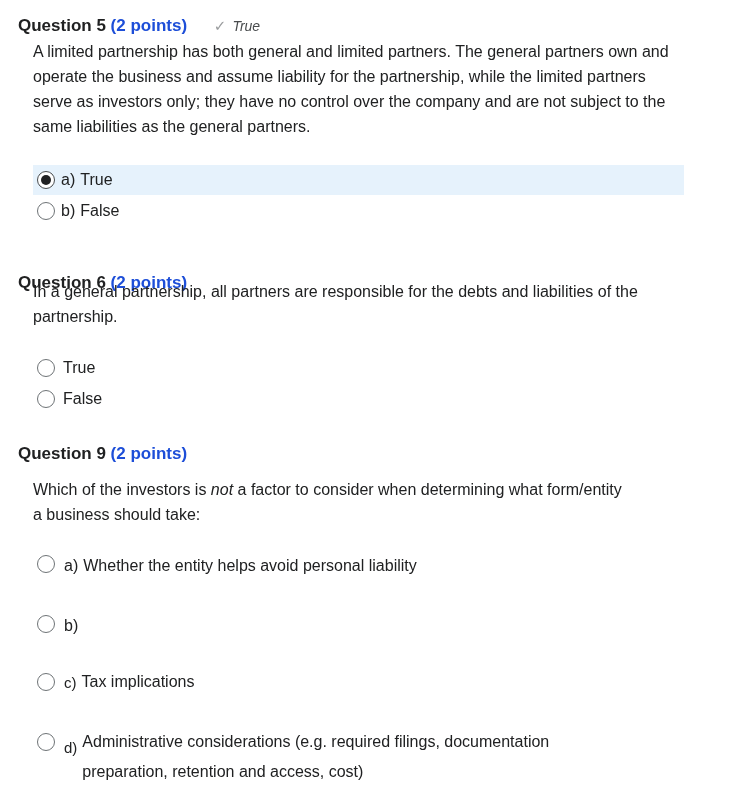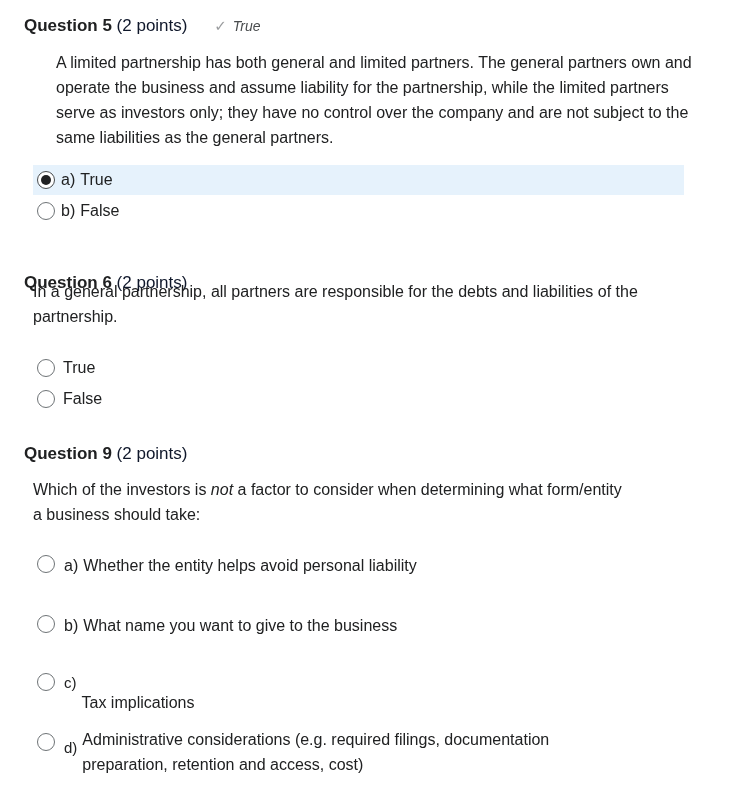--- a/index.html
+++ b/index.html
@@ -2,53 +2,53 @@
 <html><head>
 <meta charset="utf-8">
 <style>
   html, body { margin: 0; padding: 0; background: #ffffff; }
   body {
     width: 749px; height: 789px; overflow: hidden; position: relative;
     font-family: "Liberation Sans", "DejaVu Sans", sans-serif;
     color: #202122;
   }
   .q-header { position: absolute; left: 18px; font-size: 17px; color: #202122; white-space: nowrap; }
-  .q-header .q-num { font-weight: bold; margin-left: 6px; }
-  .q-header .q-pts { font-weight: normal; color: #0f172a; }
+  .q-header .q-num { font-weight: bold; }
+  .q-header .q-pts { font-weight: bold; color: #1d4ed8; }
   .saved { display: inline-flex; align-items: center; margin-left: 22px; font-size: 14px; font-style: italic; color: #494c4e; }
   .saved .check { color: #9a9c9e; font-style: normal; font-size: 15px; margin-right: 6px; }
   .q-text { position: absolute; left: 33px; width: 650px; font-size: 16px; line-height: 25px; color: #202122; }
   .opt { position: absolute; display: flex; align-items: center; font-size: 16px; color: #202122; }
   .opt.selected { background: #e6f2fc; }
   .radio {
     width: 18px; height: 18px; border: 1px solid #6e7376; border-radius: 50%;
     box-sizing: border-box; background: #fff; display: inline-flex; align-items: center; justify-content: center;
     flex: 0 0 auto;
   }
   .radio.checked { border: 1.5px solid #494c4e; }
   .radio.checked::after { content: ""; width: 10px; height: 10px; border-radius: 50%; background: #202122; }
   .opt-letter { margin-left: 6px; }
   .opt-label { margin-left: 5px; }
   .opt-multi { position: absolute; display: flex; align-items: flex-start; font-size: 16px; }
   .opt-multi .radio { margin-top: 4px; }
   .opt-multi .opt-letter { margin-top: 12px; font-size: 15px; }
-  .opt-multi .opt-label { line-height: 25px; }
+  .opt-multi .opt-label { line-height: 30px; }
 </style>
 </head>
 <body>
 
 <div class="q-header" style="top:16px;">
   <span class="q-num">Question 5</span>
   <span class="q-pts">(2 points)</span>
   <span class="saved">
     <span class="check">✓</span>
     <span>True</span>
   </span>
 </div>
-<div class="q-text" style="top:50px;margin-left:23px;">A limited partnership has both general and limited partners. The general partners own and operate the business and assume liability for the partnership, while the limited partners serve as investors only; they have no control over the company and are not subject to the same liabilities as the general partners.</div>
+<div class="q-text" style="top:39px;">A limited partnership has both general and limited partners. The general partners own and operate the business and assume liability for the partnership, while the limited partners serve as investors only; they have no control over the company and are not subject to the same liabilities as the general partners.</div>
 
 <div class="opt selected" style="left:33px; top:165px; width:651px; height:30px;">
   <span class="radio checked" style="margin-left:4px;"></span>
   <span class="opt-letter">a)</span>
   <span class="opt-label">True</span>
 </div>
 <div class="opt" style="left:33px; top:196px; height:30px;">
   <span class="radio" style="margin-left:4px;"></span>
   <span class="opt-letter">b)</span>
   <span class="opt-label">False</span>
@@ -76,24 +76,23 @@
 <div class="q-text" style="top:477px; width:600px;"><span>Which of the investors is </span><em>not</em><span> a factor to consider when determining what form/entity a business should take:</span></div>
 
 <div class="opt" style="left:33px; top:551px; height:30px;">
   <span class="radio" style="margin-left:4px; margin-top:-4px;"></span>
   <span class="opt-letter" style="margin-left:9px;">a)</span>
   <span class="opt-label">Whether the entity helps avoid personal liability</span>
 </div>
 <div class="opt" style="left:33px; top:611px; height:30px;">
   <span class="radio" style="margin-left:4px; margin-top:-4px;"></span>
   <span class="opt-letter" style="margin-left:9px;">b)</span>
-  <span class="opt-label">What name you want to give to the business</span>
 </div>
 <div class="opt" style="left:33px; top:672px; height:32px; align-items:flex-start;">
   <span class="radio" style="margin-left:4px; margin-top:1px;"></span>
   <span class="opt-letter" style="margin-left:9px; font-size:15px; margin-top:2px;">c)</span>
-  <span class="opt-label" style="margin-top:22px;">Tax implications</span>
+  <span class="opt-label" style="margin-top:1px;">Tax implications</span>
 </div>
 <div class="opt-multi" style="left:33px; top:727px; width:600px;">
   <span class="radio" style="margin-left:4px; margin-top:6px;"></span>
   <span class="opt-letter" style="margin-left:9px;">d)</span>
   <span class="opt-label" style="width:540px;">Administrative considerations (e.g. required filings, documentation preparation, retention and access, cost)</span>
 </div>
 
 </body></html>

